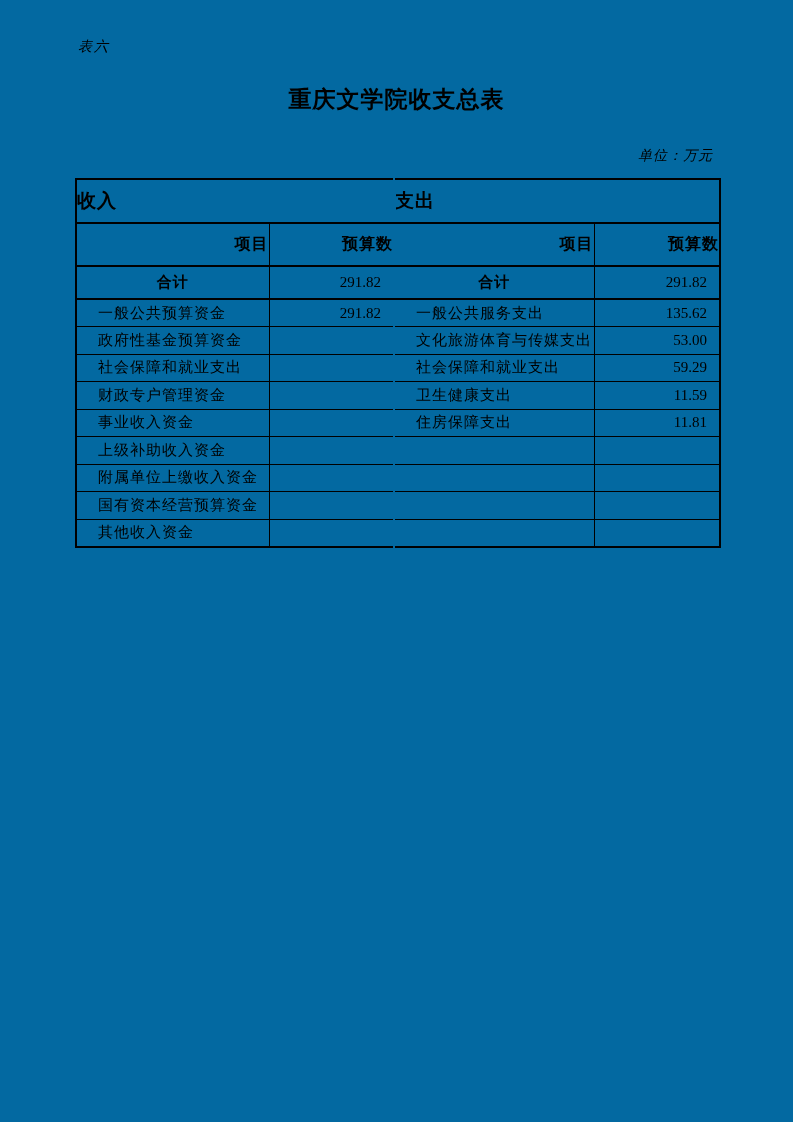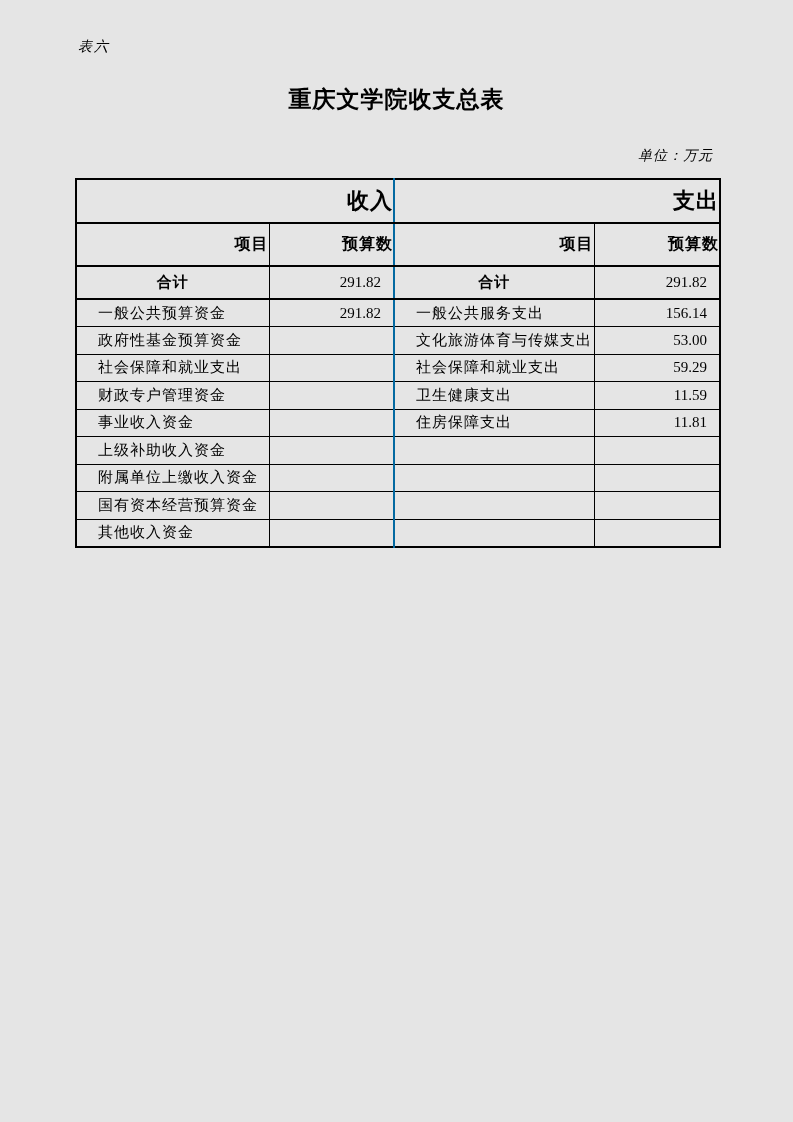--- a/index.html
+++ b/index.html
@@ -5,21 +5,21 @@
   * { margin: 0; padding: 0; box-sizing: border-box; }
   html, body { background: #ffffff; }
   body {
     font-family: "Liberation Serif", "DejaVu Serif", serif;
     color: #000000;
   }
   .page {
     position: relative;
     width: 793px;
     height: 1122px;
-    background: #e5e5e5;
+    background: #0369a1;
     overflow: hidden;
   }
   .sheet-label {
     position: absolute;
     left: 78px;
     top: 38px;
     font-family: "Liberation Serif", "DejaVu Serif", serif;
     font-style: italic;
     font-size: 14px;
     letter-spacing: 2px;
@@ -64,22 +64,22 @@
   table.budget tr.hdr1 th { border-bottom: 2px solid #000; }
   table.budget tr.hdr2 th { border-bottom: 2px solid #000; }
   table.budget tr.total-row td { border-bottom: 2px solid #000; }
   tr.hdr1 { height: 44px; }
   tr.hdr2 { height: 43px; }
   tr.total-row { height: 33px; }
   tr.data-row { height: 27.5px; }
   th.group-hdr {
     font-family: "Liberation Sans", "DejaVu Sans", sans-serif;
     font-weight: bold;
-    font-size: 22px;
-    text-align: right;
+    font-size: 19px;
+    text-align: left;
     letter-spacing: 1px;
     margin-left: 34px;
   }
   th.col-hdr {
     font-family: "Liberation Sans", "DejaVu Sans", sans-serif;
     font-weight: bold;
     font-size: 16px;
     text-align: right;
     letter-spacing: 1px;
   }
@@ -135,21 +135,21 @@
       <tr class="total-row">
         <td class="item-cell">合计</td>
         <td class="num-cell">291.82</td>
         <td class="item-cell mid-div">合计</td>
         <td class="num-cell">291.82</td>
       </tr>
       <tr class="data-row">
         <td class="item-cell">一般公共预算资金</td>
         <td class="num-cell">291.82</td>
         <td class="item-cell mid-div">一般公共服务支出</td>
-        <td class="num-cell">156.14</td>
+        <td class="num-cell">135.62</td>
       </tr>
       <tr class="data-row">
         <td class="item-cell">政府性基金预算资金</td>
         <td class="num-cell"></td>
         <td class="item-cell mid-div">文化旅游体育与传媒支出</td>
         <td class="num-cell">53.00</td>
       </tr>
       <tr class="data-row">
         <td class="item-cell">社会保障和就业支出</td>
         <td class="num-cell"></td>

